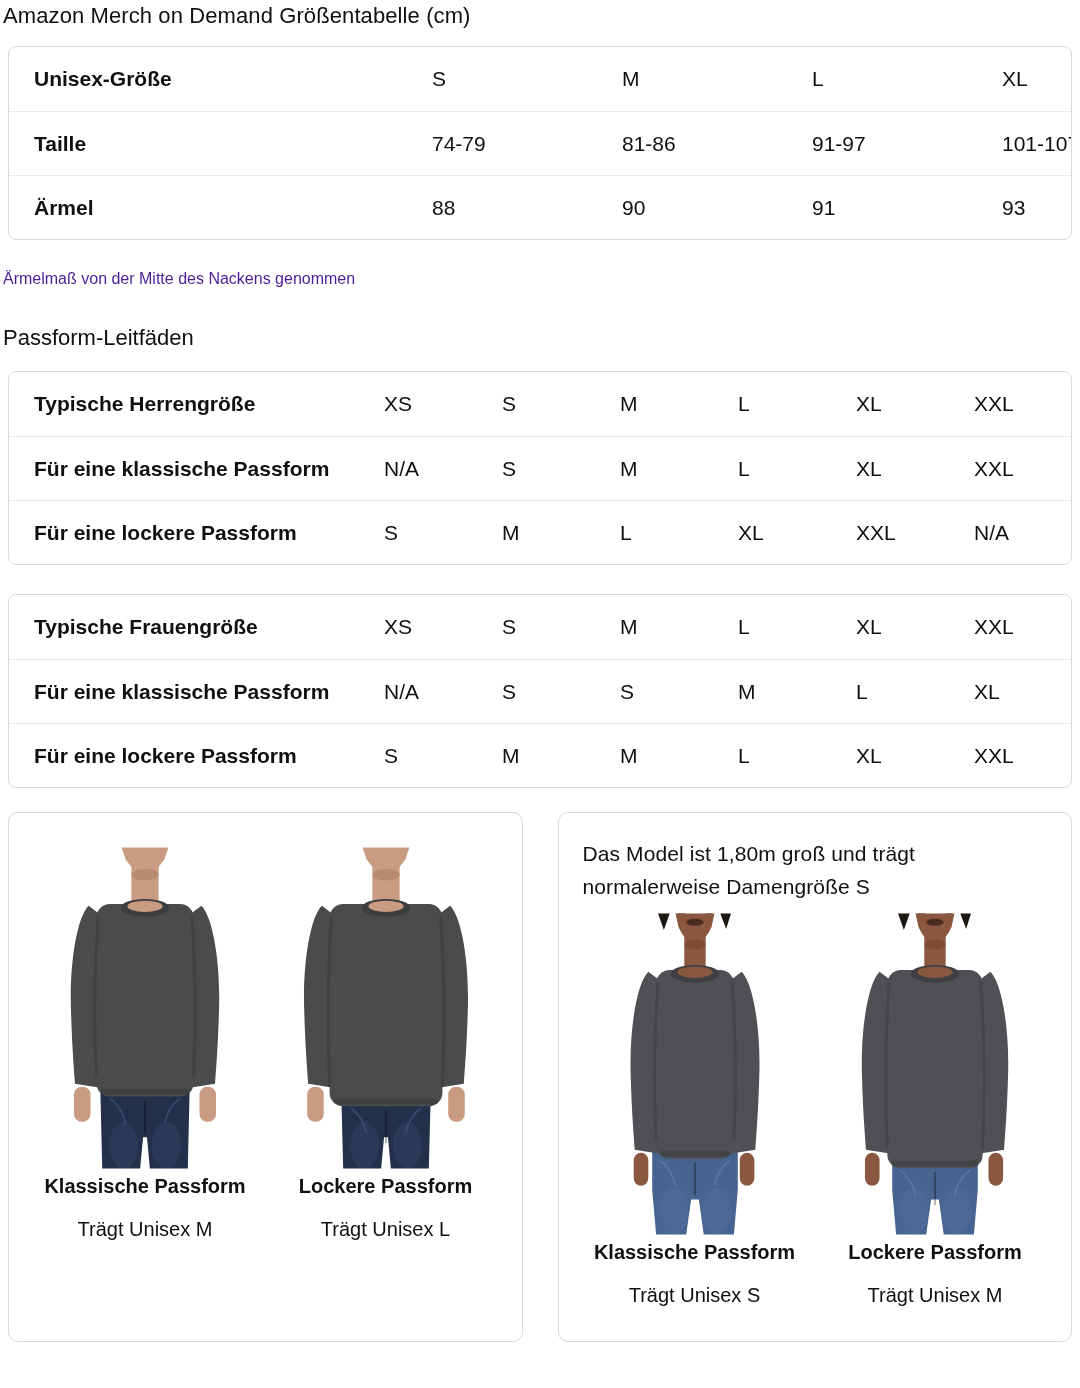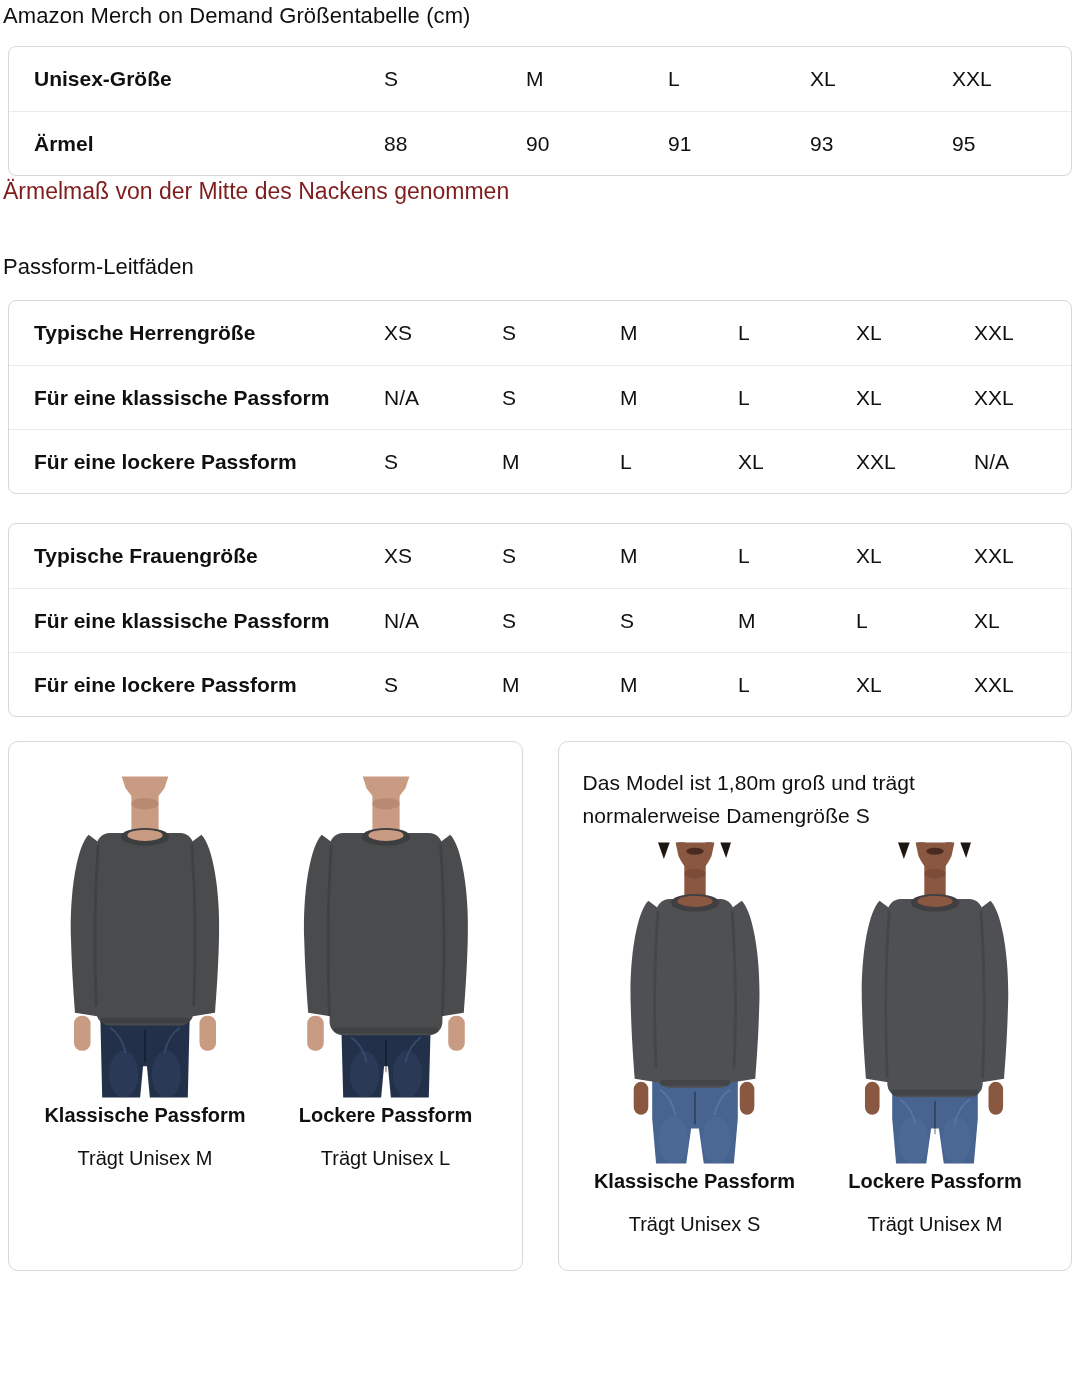--- a/index.html
+++ b/index.html
@@ -5,28 +5,28 @@
   * { margin:0; padding:0; box-sizing:border-box; }
   html,body { background:#fff; }
   body { font-family:"Liberation Sans", sans-serif; color:#0f1111; }
   .page { width:1080px; height:1388px; background:#fff; overflow:hidden; }
 
   .page-title { font-size:22px; font-weight:400; margin:3px 0 0 3px; letter-spacing:0.1px; }
 
   .tbl { border:1px solid #d5d9d9; border-radius:8px; margin:0 8px; background:#fff; overflow:hidden; }
   .t-row { display:grid; align-items:center; height:64px; }
   .t-row + .t-row { border-top:1px solid #e9eaea; }
-  .cols5 { grid-template-columns:375px 142px 142px 142px 142px 1fr; }
+  .cols5 { grid-template-columns:375px 142px 142px 142px 142px 1fr;gap:48px; }
   .cols6 { grid-template-columns:375px 118px 118px 118px 118px 118px 1fr; }
   .t-label { padding-left:25px; font-weight:700; font-size:21px; }
   .t-val { font-size:21px; }
 
   .mt-table1 { margin-top:17px; }
-  .note { font-size:23px; margin:2px 0 0 3px; color:#7f1d1d; }
-  .section-heading { font-size:22px; font-weight:400; margin:49px 0 0 3px; }
+  .note { font-size:16px; margin:30px 0 0 3px; color:#4c1d95; }
+  .section-heading { font-size:22px; font-weight:400; margin:37px 0 0 3px; }
   .mt-table2 { margin-top:20px; }
   .mt-table3 { margin-top:29px; }
 
   .cards { display:flex; gap:35px; margin:24px 8px 0 8px; }
   .card { flex:1; border:1px solid #d5d9d9; border-radius:10px; background:#fff;
           height:530px; padding:24px 24px 18px 24px; display:flex; flex-direction:column; }
   .card-desc { font-size:21px; line-height:33px; letter-spacing:0.1px; }
   .figures { display:flex; justify-content:space-between; margin-top:10px; flex:1; }
   .figure { width:224px; display:flex; flex-direction:column; align-items:center; }
   .figure svg { display:block; }
@@ -41,20 +41,28 @@
   <div class="page-title">Amazon Merch on Demand Größentabelle (cm)</div>
 
   <div class="tbl mt-table1" id="tbl-size">
       <div class="t-row cols5">
         <div class="t-label">Unisex-Größe</div>
         <div class="t-val">S</div>
         <div class="t-val">M</div>
         <div class="t-val">L</div>
         <div class="t-val">XL</div>
         <div class="t-val">XXL</div>
+      </div>
+      <div class="t-row cols5">
+        <div class="t-label">Taille</div>
+        <div class="t-val">74-79</div>
+        <div class="t-val">81-86</div>
+        <div class="t-val">91-97</div>
+        <div class="t-val">101-107</div>
+        <div class="t-val">112-117</div>
       </div>
       <div class="t-row cols5">
         <div class="t-label">Ärmel</div>
         <div class="t-val">88</div>
         <div class="t-val">90</div>
         <div class="t-val">91</div>
         <div class="t-val">93</div>
         <div class="t-val">95</div>
       </div>
     </div>

